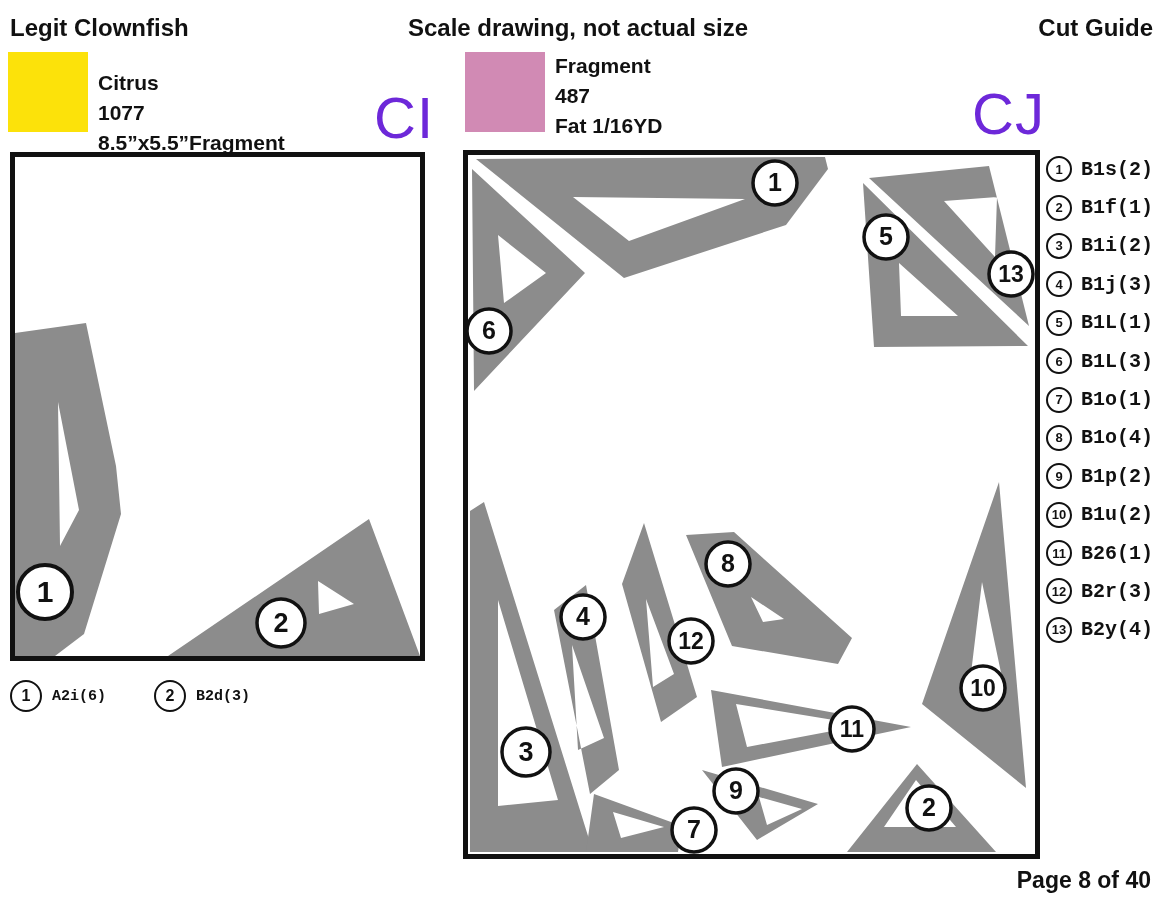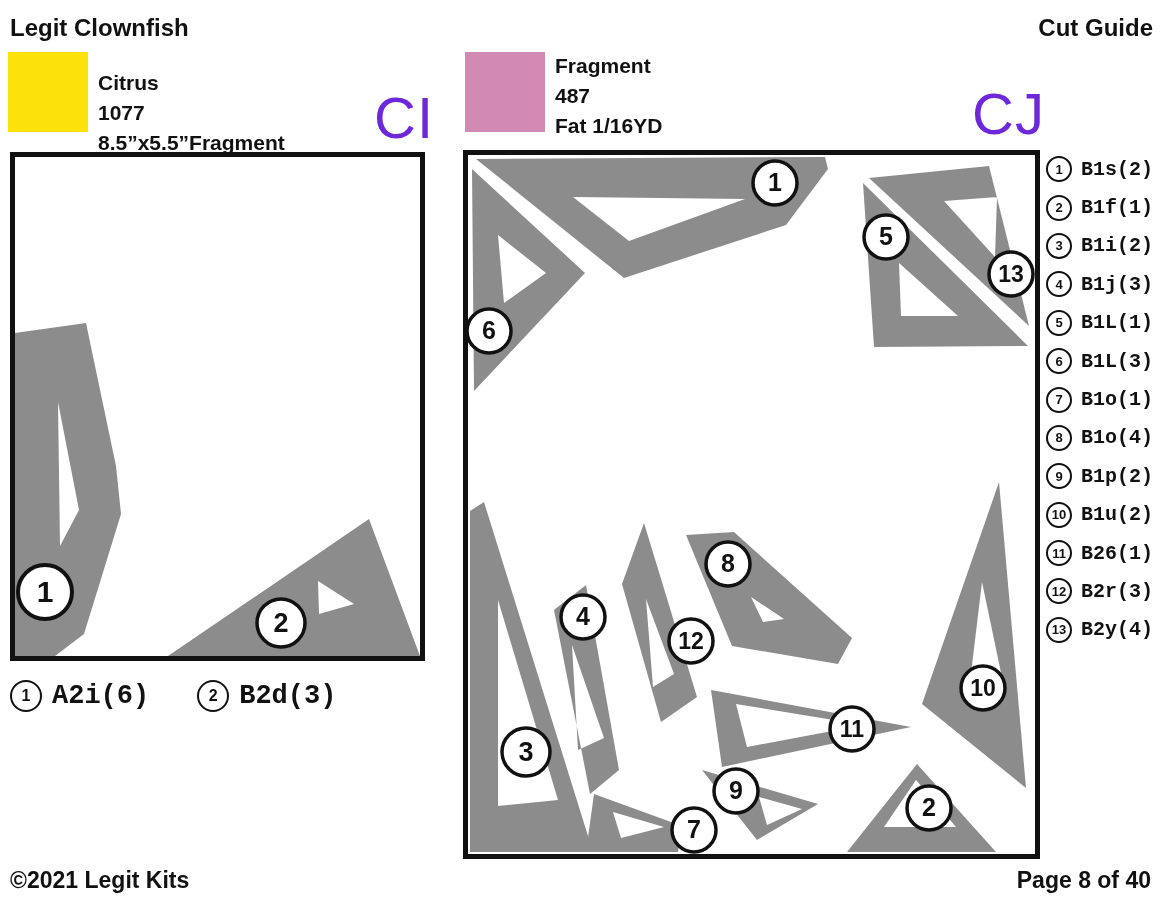--- a/index.html
+++ b/index.html
@@ -18,30 +18,31 @@
   .badge-c{fill:#fff;stroke:#111;}
   .badge-t{font-family:"Liberation Sans",sans-serif;font-weight:700;fill:#111;text-anchor:middle;}
   .legend-right{display:flex;flex-direction:column;}
   .lrow{height:38.4px;display:flex;align-items:center;gap:9px;}
   .lg-circle{width:22px;height:22px;border:2px solid #111;border-radius:50%;
              display:flex;align-items:center;justify-content:center;
              font-size:13px;font-weight:700;flex:0 0 auto;background:#fff;}
   .lg-label{font-size:20px;font-weight:700;white-space:nowrap;font-family:Liberation Mono, monospace;}
   .legend-left{display:flex;align-items:center;gap:10px;}
   .lg-circle.big{width:28px;height:28px;font-size:16px;border-width:2.5px;}
-  .lg-label.big{font-size:27px;}
+  .lg-label.big{font-size:15px;}
   .gap{width:28px;}
   .footer{font-size:23px;font-weight:700;white-space:nowrap;}
 </style>
 </head>
 <body>
 
 <div id="page">
 
   <div class="abs hdr" style="left:10px;top:14px;">Legit Clownfish</div>
+  <div class="abs hdr" style="left:578px;top:14px;transform:translateX(-50%);">Scale drawing, not actual size</div>
   <div class="abs hdr" style="right:12px;top:14px;">Cut Guide</div>
 
   <div class="abs swatch sw-yellow" style="left:8px;top:52px;"></div>
   <div class="abs swtxt" style="left:98px;top:68px;">
     <div>Citrus</div>
     <div>1077</div>
     <div>8.5”x5.5”Fragment</div>
   </div>
   <div class="abs seccode" style="left:374px;top:84px;">CI</div>
 
@@ -210,16 +211,15 @@
     <div class="lrow">
       <span class="lg-circle">12</span>
       <span class="lg-label">B2r(3)</span>
     </div>
     <div class="lrow">
       <span class="lg-circle">13</span>
       <span class="lg-label">B2y(4)</span>
     </div>
   </div>
 
-  <div class="abs footer" style="left:10px;top:867px;">©2021 Legit Kits</div>
   <div class="abs footer" style="right:14px;top:867px;">Page 8 of 40</div>
 
 </div>
 
 </body></html>

